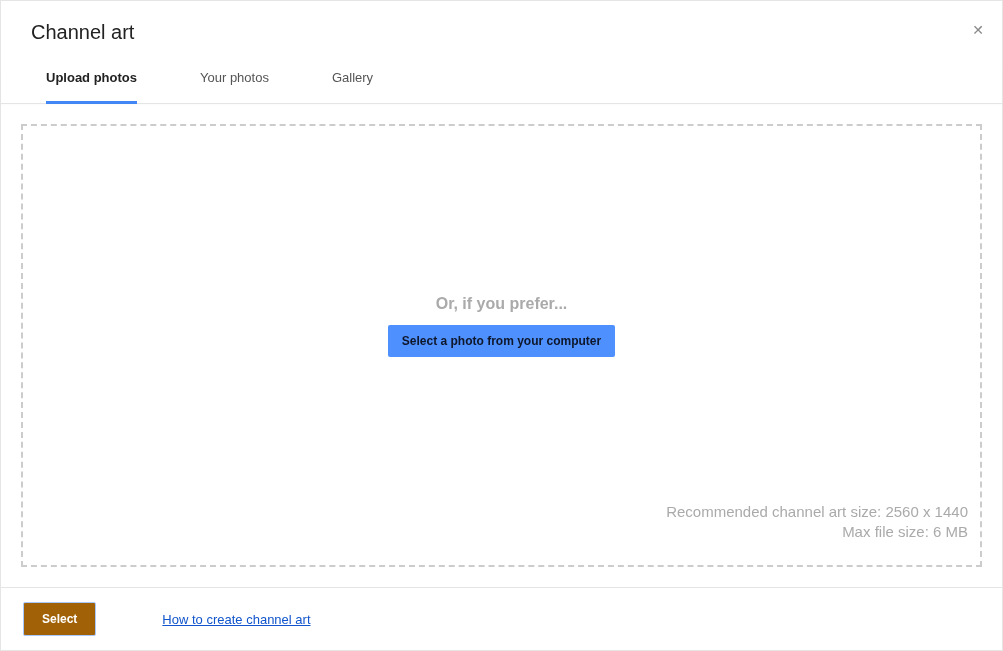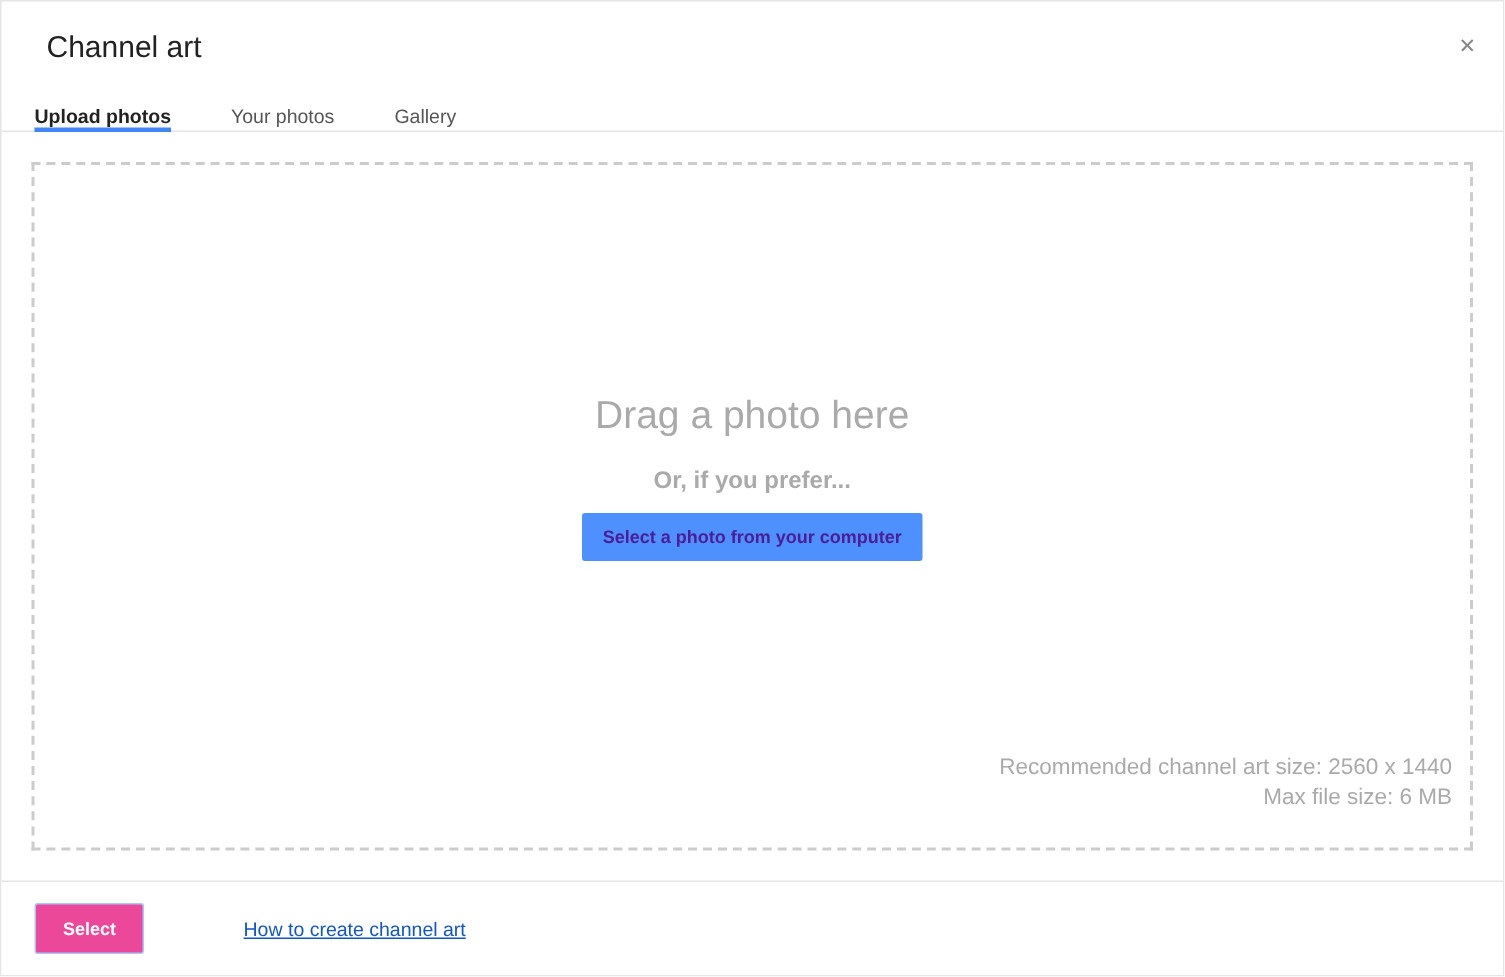--- a/index.html
+++ b/index.html
@@ -40,22 +40,23 @@
       display: flex;
       gap: 40px;
       padding: 0 22px;
       margin-top: 26px;
       border-bottom: 1px solid #e5e5e5;
       box-shadow: 0 1px 2px rgba(0,0,0,0.02);
     }
     .tab {
       font-size: 13px;
       color: #555;
-      padding-bottom: 0;
+      padding-bottom: 16px;
       cursor: pointer;
+      margin-left: 23px;
     }
     .tab.active {
       font-weight: bold;
       color: #222;
       border-bottom: 3px solid #4285f4;
       margin-bottom: -1px;
     }
     .content {
       flex: 1;
       padding: 20px;
@@ -81,21 +82,21 @@
       margin-bottom: 20px;
     }
     .drop-sub {
       font-size: 16px;
       font-weight: bold;
       color: #aaa;
       margin-bottom: 12px;
     }
     .select-btn {
       background: #4d90fe;
-      color: #4c1d95;
+      color: #0f172a;
       font-size: 12px;
       font-weight: bold;
       padding: 9px 14px;
       border: none;
       border-radius: 2px;
       cursor: pointer;
     }
     .dz-footer {
       position: absolute;
       bottom: 23px;
@@ -116,21 +117,21 @@
     }
     .btn {
       font-size: 12px;
       font-weight: bold;
       padding: 9px 18px;
       border-radius: 2px;
       cursor: pointer;
       border: 1px solid transparent;
     }
     .btn-primary {
-      background: #ec4899;
+      background: #a16207;
       color: #fff;
       border-color: #a7c7ff;
       margin-right: 14px;
     }
     .btn-secondary {
       background: #f5f5f5;
       border: 1px solid #ccc;
       color: #444;
     }
     .help-link {
@@ -158,21 +159,20 @@
       <span>Your photos</span>
     </div>
     <div class="tab">
       <span>Gallery</span>
     </div>
   </div>
 
   <div class="content">
     <div class="dropzone">
       <div class="drop-center">
-        <div class="drop-title">Drag a photo here</div>
         <div class="drop-sub">Or, if you prefer...</div>
         <button class="select-btn">Select a photo from your computer</button>
       </div>
       <div class="dz-footer">
         <div>Recommended channel art size: 2560 x 1440</div>
         <div>Max file size: 6 MB</div>
       </div>
     </div>
   </div>
 

